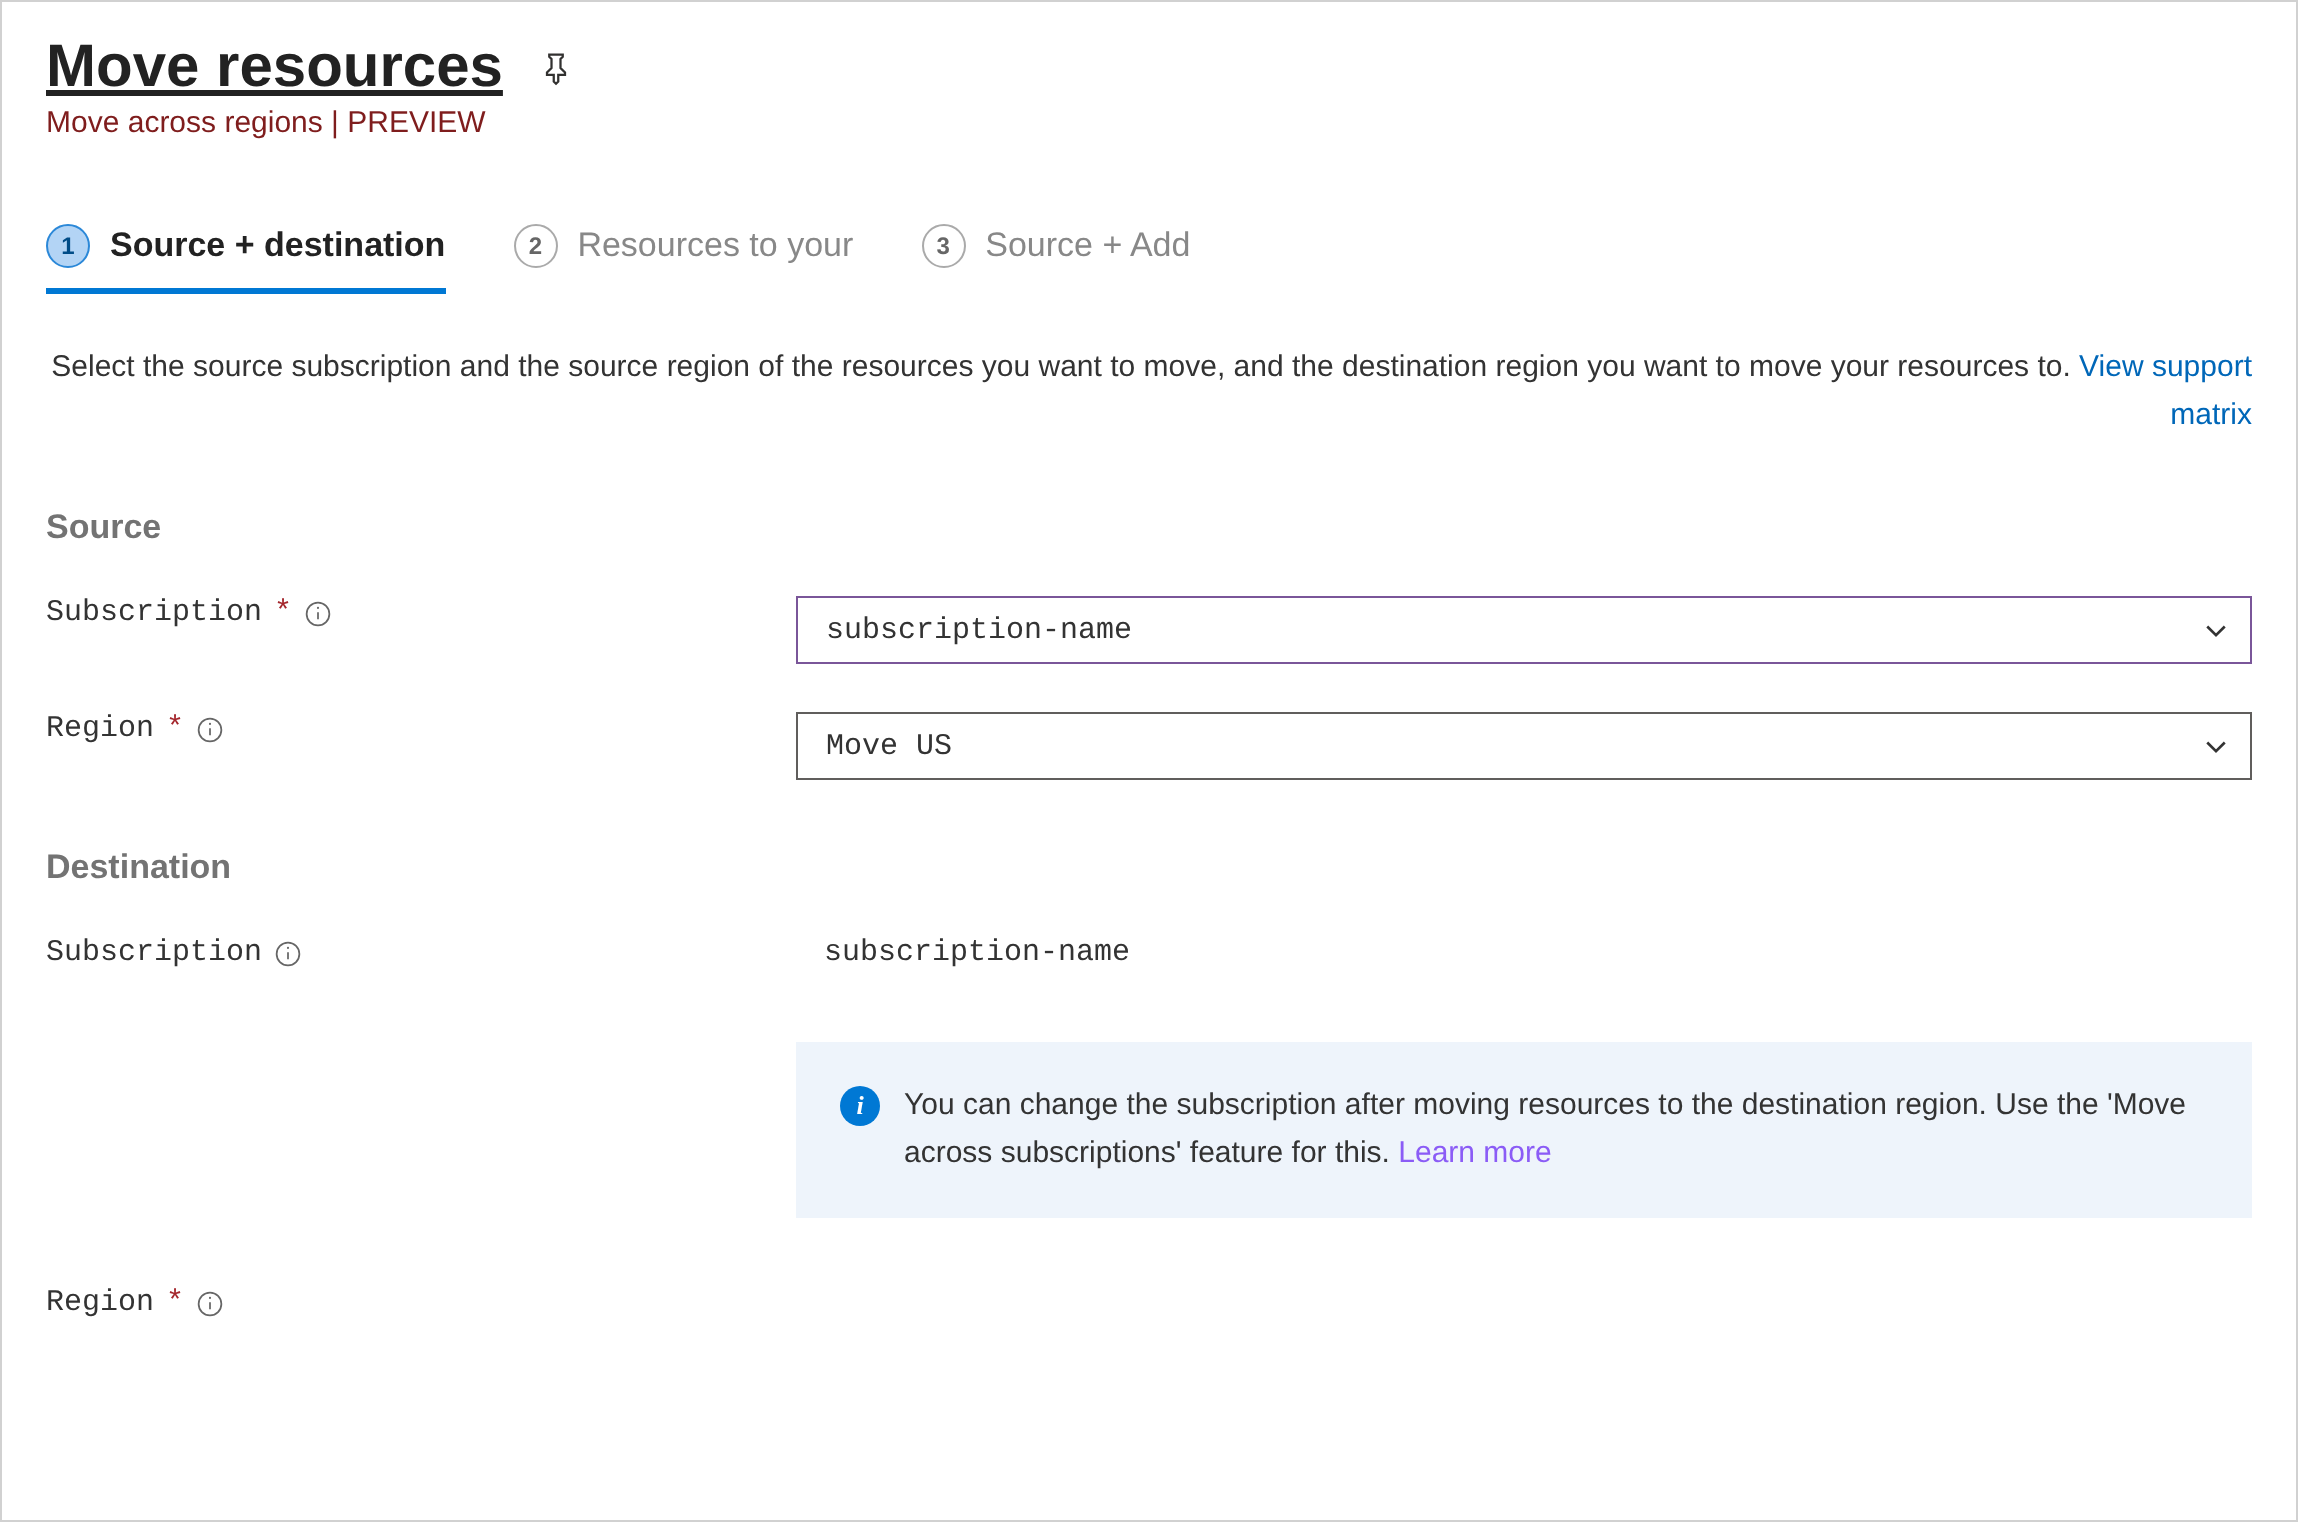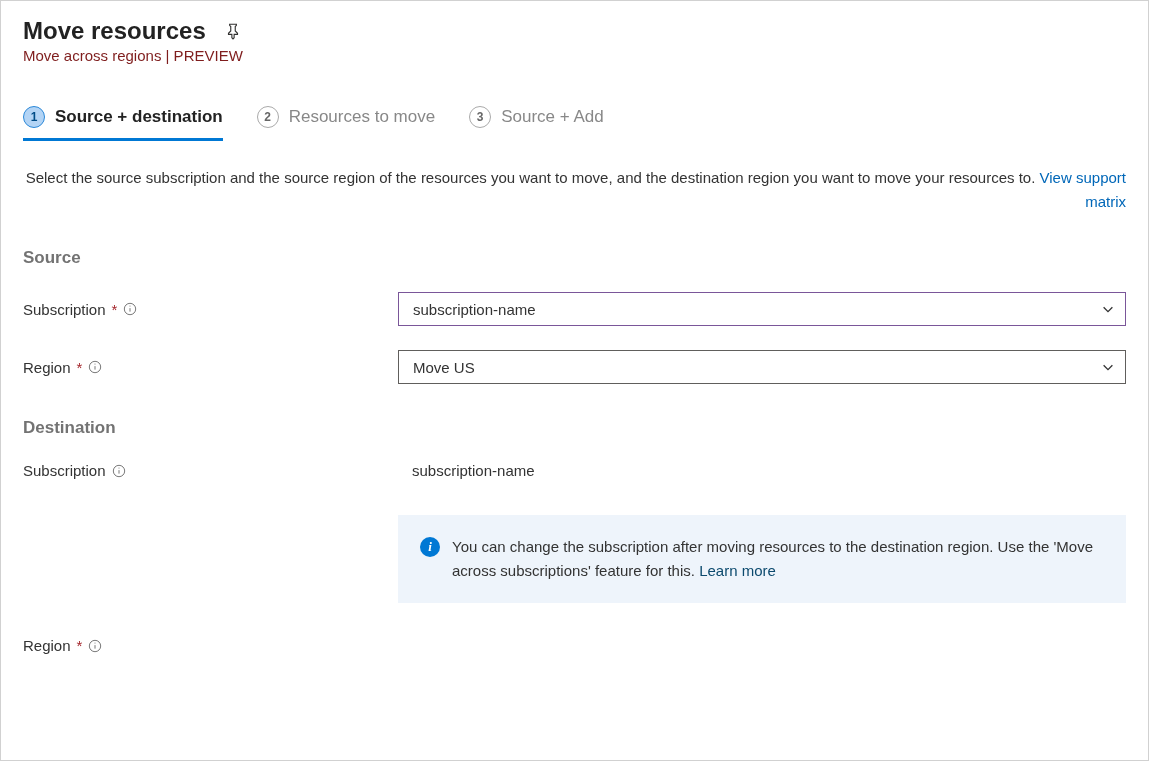--- a/index.html
+++ b/index.html
@@ -17,23 +17,24 @@
       height: 761px;
       padding: 10px 22px 22px 22px;
     }
     .header-row {
       display: flex;
       align-items: center;
       gap: 18px;
       margin-top: 6px;
     }
     h1 {
-      font-size: 24px;
+      font-size: 30px;
       font-weight: 600;
       color: #222;
+      text-decoration: underline;
     }
     .pin-icon {
       display: inline-flex;
       color: #323130;
     }
     .subtitle {
       font-size: 15px;
       color: #7f1d1d;
       margin-top: 2px;
     }
@@ -96,22 +97,23 @@
       text-decoration: none;
     }
     .section-title {
       font-size: 17px;
       font-weight: 600;
       color: #737373;
       margin-top: 34px;
     }
     .form-row {
       display: flex;
-      align-items: center;
+      align-items: flex-start;
       margin-top: 24px;
+      font-family: Liberation Mono, monospace;
     }
     .label-col {
       width: 375px;
       display: flex;
       align-items: center;
       gap: 6px;
       font-size: 15px;
       color: #333;
     }
     .required {
@@ -168,21 +170,21 @@
       align-items: center;
       justify-content: center;
       font-family: Georgia, serif;
       font-style: italic;
       font-weight: bold;
       font-size: 13px;
       flex-shrink: 0;
       margin-top: 2px;
     }
     .info-banner a {
-      color: #0c4a6e;
+      color: #8b5cf6;
       text-decoration: none;
     }
     .indented-block {
       margin-left: 375px;
     }
   </style>
 </head>
 <body>
 
 <div class="header-row">
@@ -195,21 +197,21 @@
 </div>
 <div class="subtitle">Move across regions | PREVIEW</div>
 
 <div class="tabs">
   <div class="tab active">
     <span class="step-circle">1</span>
     <span>Source + destination</span>
   </div>
   <div class="tab">
     <span class="step-circle">2</span>
-    <span>Resources to move</span>
+    <span>Resources to your</span>
   </div>
   <div class="tab">
     <span class="step-circle">3</span>
     <span>Source + Add</span>
   </div>
 </div>
 
 <div class="description">
   <span>Select the source subscription and the source region of the resources you want to move, and the destination region you want to move your resources to. </span><a href="#">View support matrix</a>
 </div>

